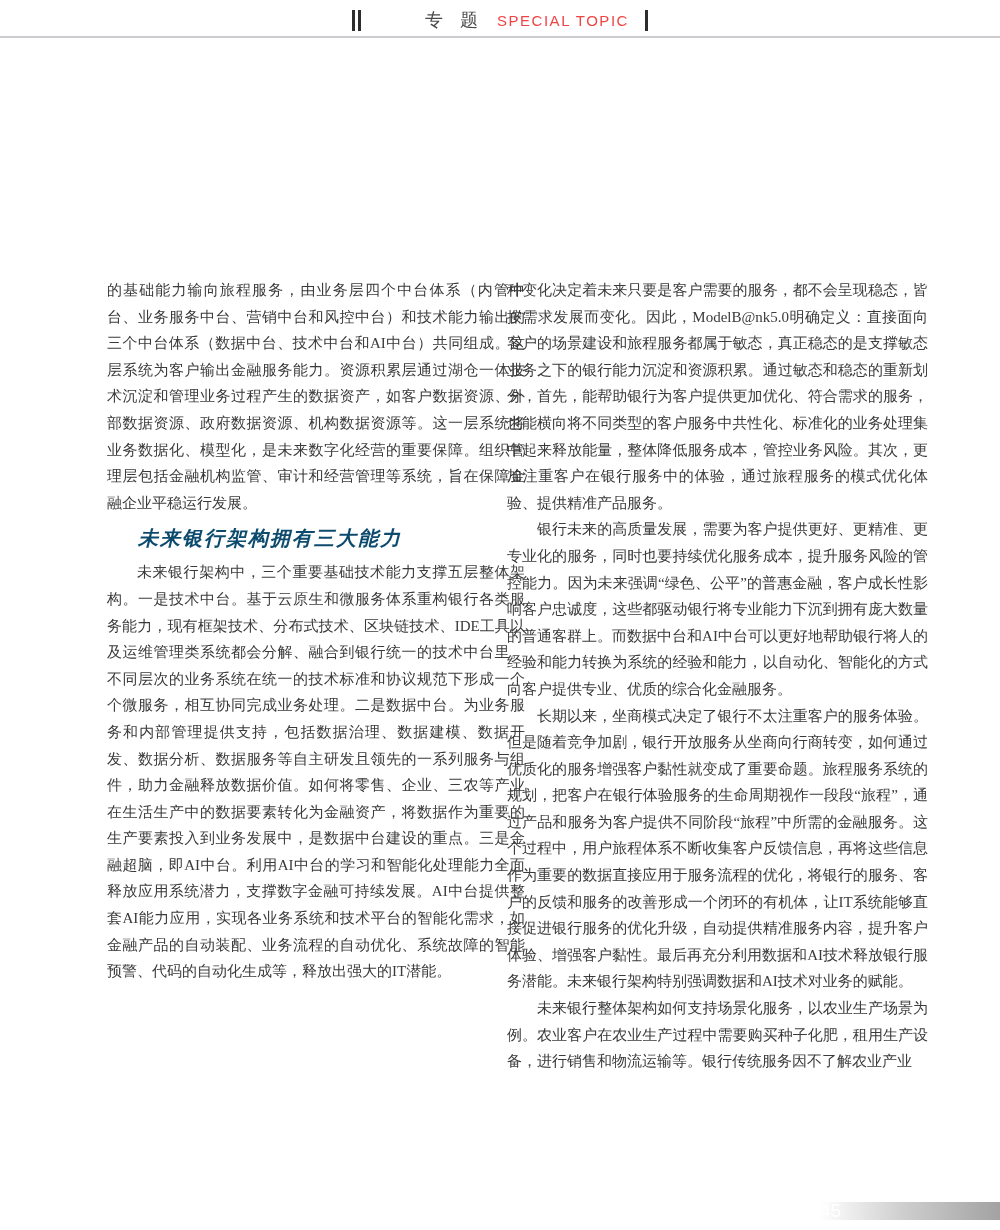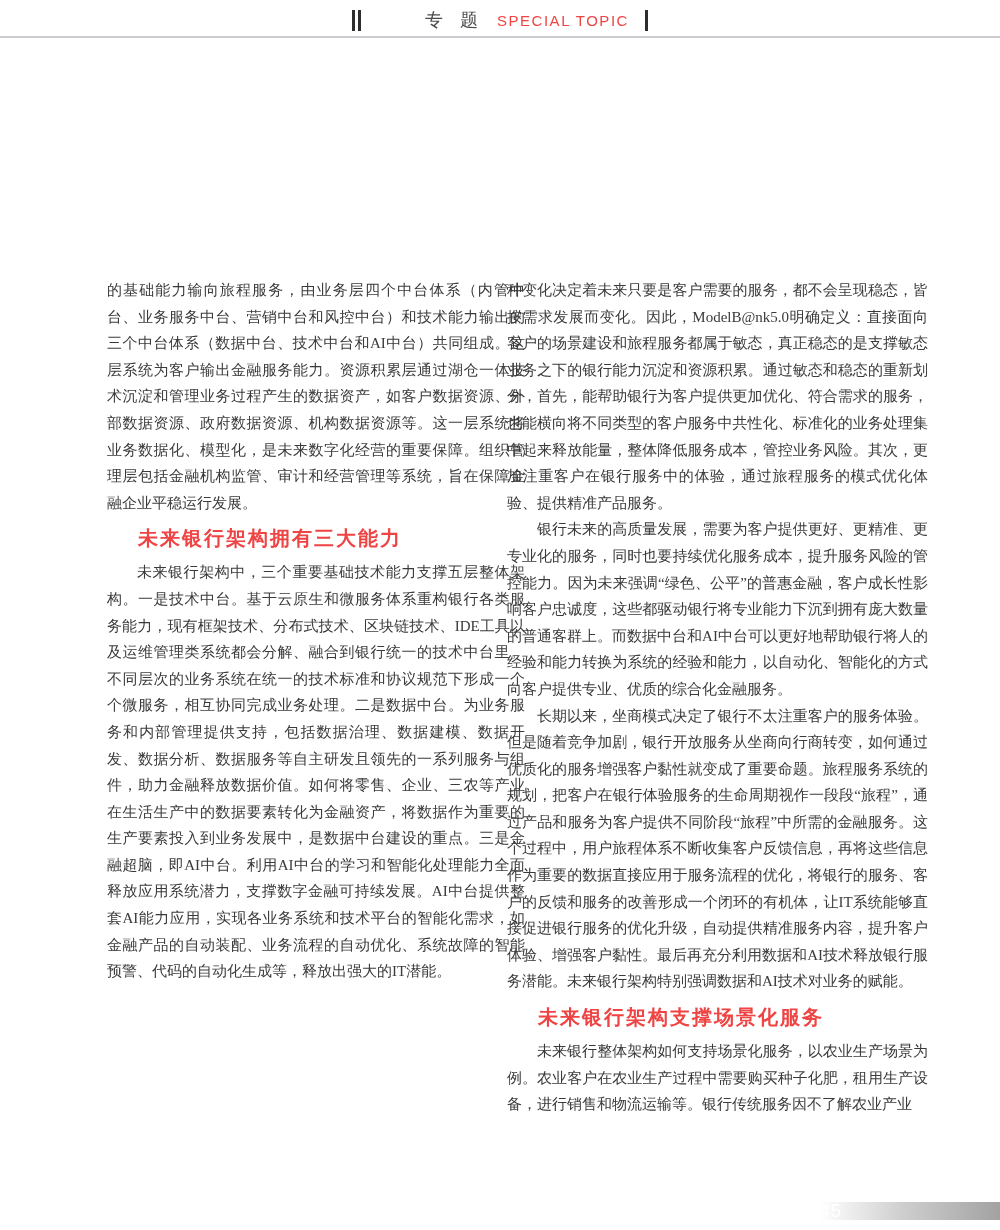--- a/index.html
+++ b/index.html
@@ -70,26 +70,27 @@
     color: #3a3a3a;
     text-align: justify;
   }
   .col-left  { left: 107px; width: 418px; }
   .col-right { left: 507px; width: 421px; }
   .col p { margin: 0; }
   .col p.indent { text-indent: 2em; }
   .section-heading {
     font-size: 20px;
     font-weight: bold;
-    color: #ef4444;
+    color: #0c4a6e;
     letter-spacing: 2px;
     margin: 9px 0 7px 0;
     padding-left: 31px;
     line-height: 27px;
     text-align: left;
+    font-style: italic;
   }
 
   
   .page-strip {
     position: absolute;
     left: 820px;
     top: 1202px;
     width: 180px;
     height: 18px;
     background: linear-gradient(to right, #ffffff 0%, #cfcfcf 45%, #a2a2a2 100%);
@@ -120,19 +121,18 @@
 <div class="col col-left">
   <p>的基础能力输向旅程服务，由业务层四个中台体系（内管中台、业务服务中台、营销中台和风控中台）和技术能力输出的三个中台体系（数据中台、技术中台和AI中台）共同组成。这层系统为客户输出金融服务能力。资源积累层通过湖仓一体技术沉淀和管理业务过程产生的数据资产，如客户数据资源、外部数据资源、政府数据资源、机构数据资源等。这一层系统将业务数据化、模型化，是未来数字化经营的重要保障。组织管理层包括金融机构监管、审计和经营管理等系统，旨在保障金融企业平稳运行发展。</p>
   <h2 class="section-heading">未来银行架构拥有三大能力</h2>
   <p class="indent">未来银行架构中，三个重要基础技术能力支撑五层整体架构。一是技术中台。基于云原生和微服务体系重构银行各类服务能力，现有框架技术、分布式技术、区块链技术、IDE工具以及运维管理类系统都会分解、融合到银行统一的技术中台里。不同层次的业务系统在统一的技术标准和协议规范下形成一个个微服务，相互协同完成业务处理。二是数据中台。为业务服务和内部管理提供支持，包括数据治理、数据建模、数据开发、数据分析、数据服务等自主研发且领先的一系列服务与组件，助力金融释放数据价值。如何将零售、企业、三农等产业在生活生产中的数据要素转化为金融资产，将数据作为重要的生产要素投入到业务发展中，是数据中台建设的重点。三是金融超脑，即AI中台。利用AI中台的学习和智能化处理能力全面释放应用系统潜力，支撑数字金融可持续发展。AI中台提供整套AI能力应用，实现各业务系统和技术平台的智能化需求，如金融产品的自动装配、业务流程的自动优化、系统故障的智能预警、代码的自动化生成等，释放出强大的IT潜能。</p>
 </div>
 
 <div class="col col-right">
   <p>种变化决定着未来只要是客户需要的服务，都不会呈现稳态，皆按需求发展而变化。因此，ModelB@nk5.0明确定义：直接面向客户的场景建设和旅程服务都属于敏态，真正稳态的是支撑敏态业务之下的银行能力沉淀和资源积累。通过敏态和稳态的重新划分，首先，能帮助银行为客户提供更加优化、符合需求的服务，也能横向将不同类型的客户服务中共性化、标准化的业务处理集中起来释放能量，整体降低服务成本，管控业务风险。其次，更加注重客户在银行服务中的体验，通过旅程服务的模式优化体验、提供精准产品服务。</p>
   <p class="indent">银行未来的高质量发展，需要为客户提供更好、更精准、更专业化的服务，同时也要持续优化服务成本，提升服务风险的管控能力。因为未来强调“绿色、公平”的普惠金融，客户成长性影响客户忠诚度，这些都驱动银行将专业能力下沉到拥有庞大数量的普通客群上。而数据中台和AI中台可以更好地帮助银行将人的经验和能力转换为系统的经验和能力，以自动化、智能化的方式向客户提供专业、优质的综合化金融服务。</p>
   <p class="indent">长期以来，坐商模式决定了银行不太注重客户的服务体验。但是随着竞争加剧，银行开放服务从坐商向行商转变，如何通过优质化的服务增强客户黏性就变成了重要命题。旅程服务系统的规划，把客户在银行体验服务的生命周期视作一段段“旅程”，通过产品和服务为客户提供不同阶段“旅程”中所需的金融服务。这个过程中，用户旅程体系不断收集客户反馈信息，再将这些信息作为重要的数据直接应用于服务流程的优化，将银行的服务、客户的反馈和服务的改善形成一个闭环的有机体，让IT系统能够直接促进银行服务的优化升级，自动提供精准服务内容，提升客户体验、增强客户黏性。最后再充分利用数据和AI技术释放银行服务潜能。未来银行架构特别强调数据和AI技术对业务的赋能。</p>
-  <h2 class="section-heading">未来银行架构支撑场景化服务</h2>
   <p class="indent">未来银行整体架构如何支持场景化服务，以农业生产场景为例。农业客户在农业生产过程中需要购买种子化肥，租用生产设备，进行销售和物流运输等。银行传统服务因不了解农业产业</p>
 </div>
 
 <div class="page-strip">
   <span class="page-number">45</span>
 </div>
 
 </body></html>

